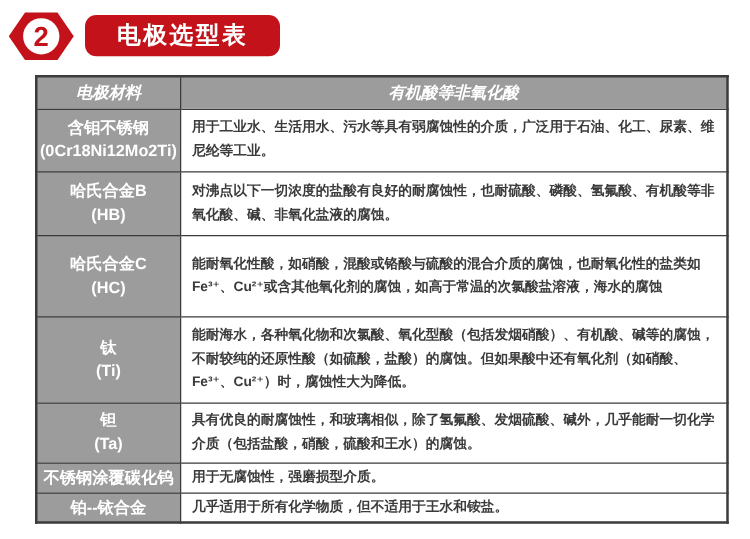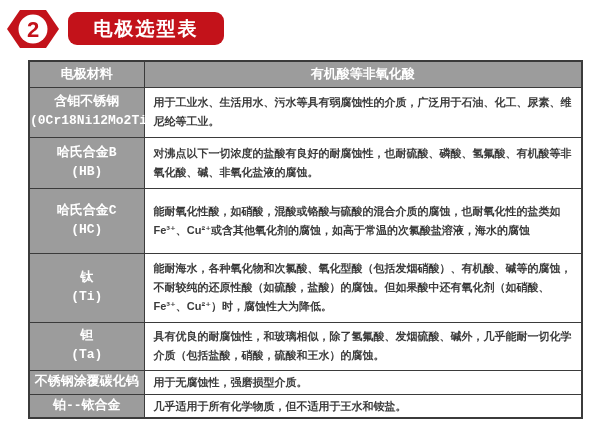--- a/index.html
+++ b/index.html
@@ -25,26 +25,26 @@
     position:absolute;left:28px;top:60px;width:555px;
     border-collapse:collapse;table-layout:fixed;
     border:2px solid #3b3b3b;
   }
   .tbl td,.tbl th{border:1px solid #3b3b3b;padding:0;vertical-align:middle;}
   .col-mat{width:115px;}
   th.hcell,td.mat{
     background:#9c9c9c;color:#ffffff;text-align:center;
     font-weight:bold;font-size:13px;line-height:1.45;
   }
-  td.mat{white-space:pre-line;font-family:Liberation Mono, monospace;}
+  td.mat{white-space:pre-line;}
   td.desc{
     background:#ffffff;color:#3b3b3b;font-weight:bold;
     font-size:11px;line-height:1.72;padding:2px 8px 2px 9px;text-align:left;
   }
-  tr.h26{height:26px;} tr.h50{height:50px;} tr.h51{height:51px;}
+  tr.h26{height:26px;font-style:italic;} tr.h50{height:50px;} tr.h51{height:51px;}
   tr.h65{height:65px;} tr.h69{height:69px;} tr.h48{height:48px;}
   tr.h24{height:24px;}
 </style>
 </head>
 <body>
 
 <div class="hdr">
   <div class="banner">
     <span class="banner-title">电极选型表</span>
   </div>

